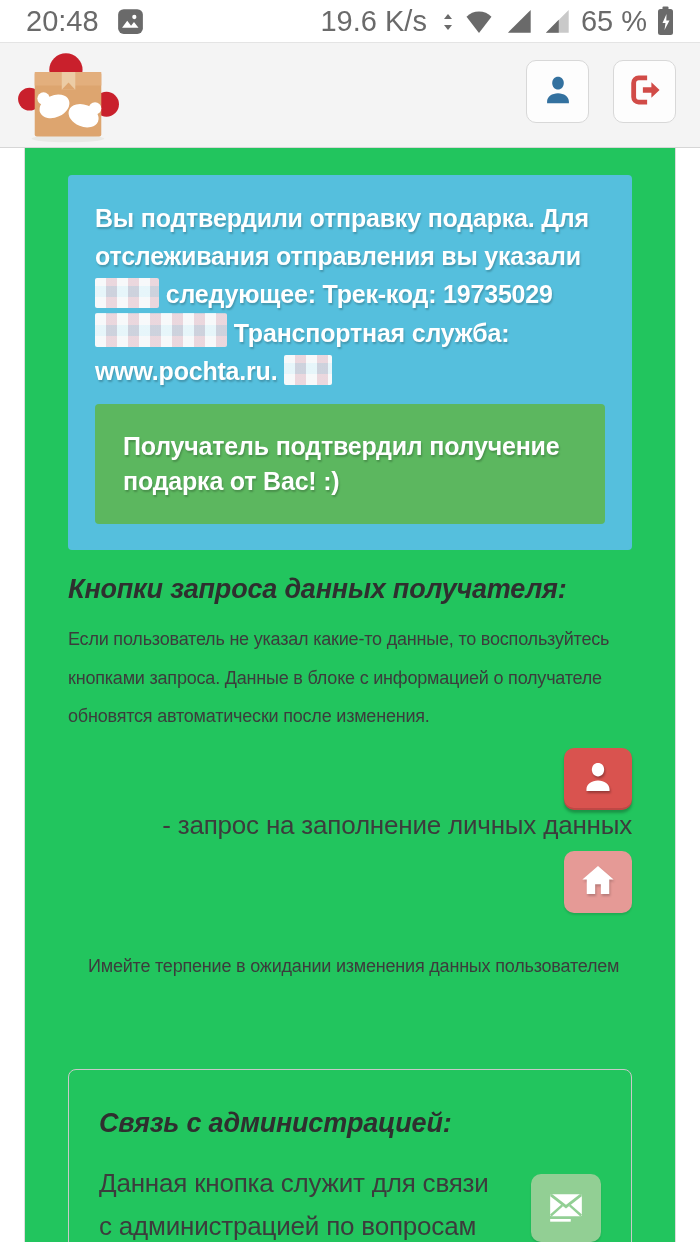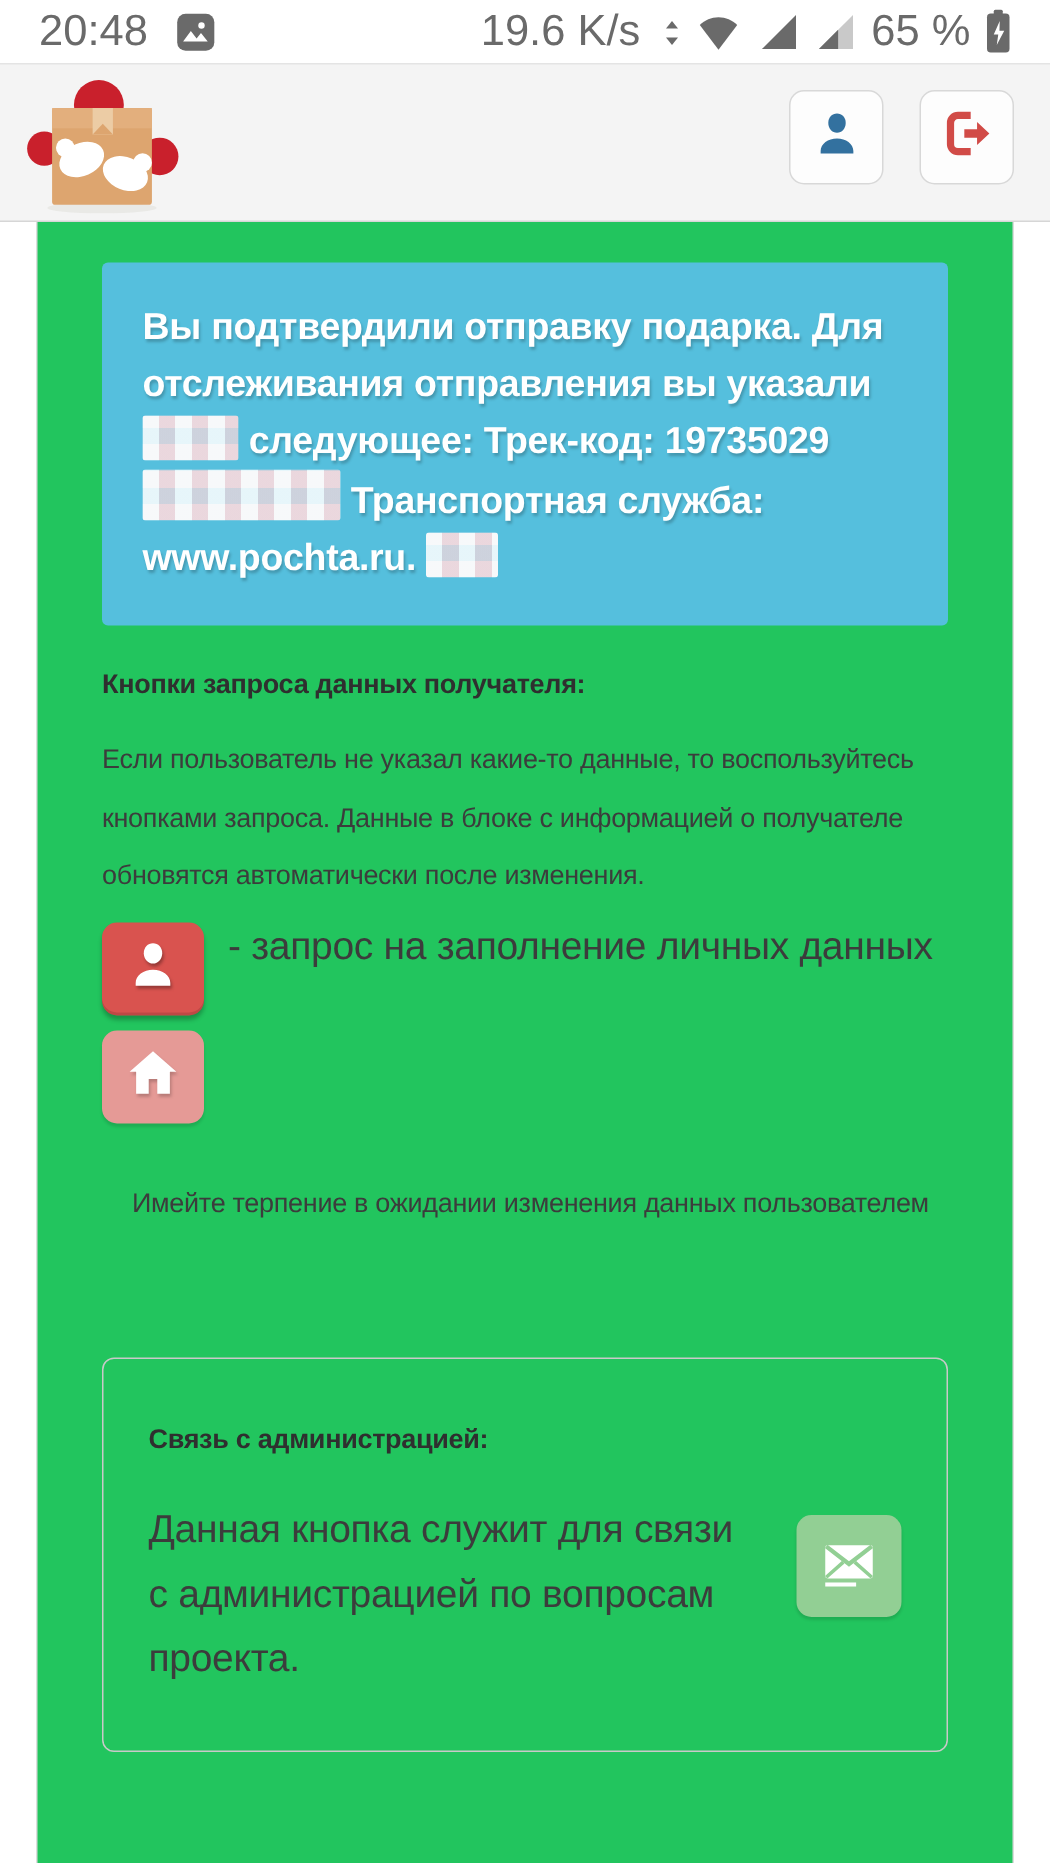--- a/index.html
+++ b/index.html
@@ -31,26 +31,26 @@
     text-shadow:1px 2px 2px rgba(0,0,0,.22); letter-spacing:-0.2px; }
   .px { display:inline-block; vertical-align:-5px; height:30px; border-radius:2px;
     background-image:
       repeating-linear-gradient(90deg, rgba(255,255,255,.75) 0 11px, rgba(243,205,211,.55) 11px 22px),
       repeating-linear-gradient(0deg, rgba(250,233,236,.85) 0 11px, rgba(210,231,241,.6) 11px 22px); }
   .px.w1{ width:64px; } .px.w2{ width:132px; height:34px; } .px.w3{ width:48px; }
   .confirm { margin:14px 0 0; background:#5cb75f; border-radius:4px; padding:25px 28px;
     font-size:25px; line-height:35px; }
 
   
-  h2 { color:#2f2f2f; font-size:18px; line-height:34px; margin:22px 0 14px;
-    letter-spacing:-0.2px; }
+  h2 { color:#2f2f2f; font-size:27px; line-height:34px; margin:22px 0 14px;
+    letter-spacing:-0.2px;font-style:italic; }
   .para { color:#3c3c3c; font-size:18px; line-height:38.5px; letter-spacing:-0.2px; }
 
   
-  .reqrow { display:flex; align-items:flex-start; margin-top:12px; }
+  .reqrow { display:flex; align-items:flex-end; margin-top:12px;flex-direction:column; }
   .reqrow + .reqrow { margin-top:10px; }
   .reqbtn { width:68px; height:62px; border-radius:10px; display:flex; align-items:center;
     justify-content:center; flex:0 0 auto;
     box-shadow:0 3px 3px rgba(0,0,0,.25), inset 0 -2px 0 rgba(0,0,0,.12); }
   .reqbtn.red { background:#d9534f; }
   .reqbtn.pink { background:#e59a96; box-shadow:0 2px 2px rgba(0,0,0,.12); }
   .reqlabel { margin-left:16px; color:#3c3c3c; font-size:26px; letter-spacing:-0.2px; }
 
   .patience { margin-top:34px;margin-left:20px; }
 
@@ -154,20 +154,23 @@
 </div>
 
 <div class="panel">
 
   <div class="notice">
     <span>Вы подтвердили отправку подарка. Для отслеживания отправления вы указали</span>
     <span class="px w1"></span>
     <span>следующее: Трек-код: 19735029</span><span class="px w2"></span>
     <span>Транспортная служба: www.pochta.ru.</span>
     <span class="px w3"></span>
+    <div class="confirm">
+      <span>Получатель подтвердил получение подарка от Вас! :)</span>
+    </div>
   </div>
 
   <h2>Кнопки запроса данных получателя:</h2>
 
   <p class="para">Если пользователь не указал какие-то данные, то воспользуйтесь кнопками запроса. Данные в блоке с информацией о получателе обновятся автоматически после изменения.</p>
 
   <div class="reqrow">
     <div class="reqbtn red">
       <span>
         <svg width="36" height="36" viewBox="0 0 24 24" fill="#ffffff" style="filter:drop-shadow(1px 2px 1px rgba(0,0,0,.3));">

